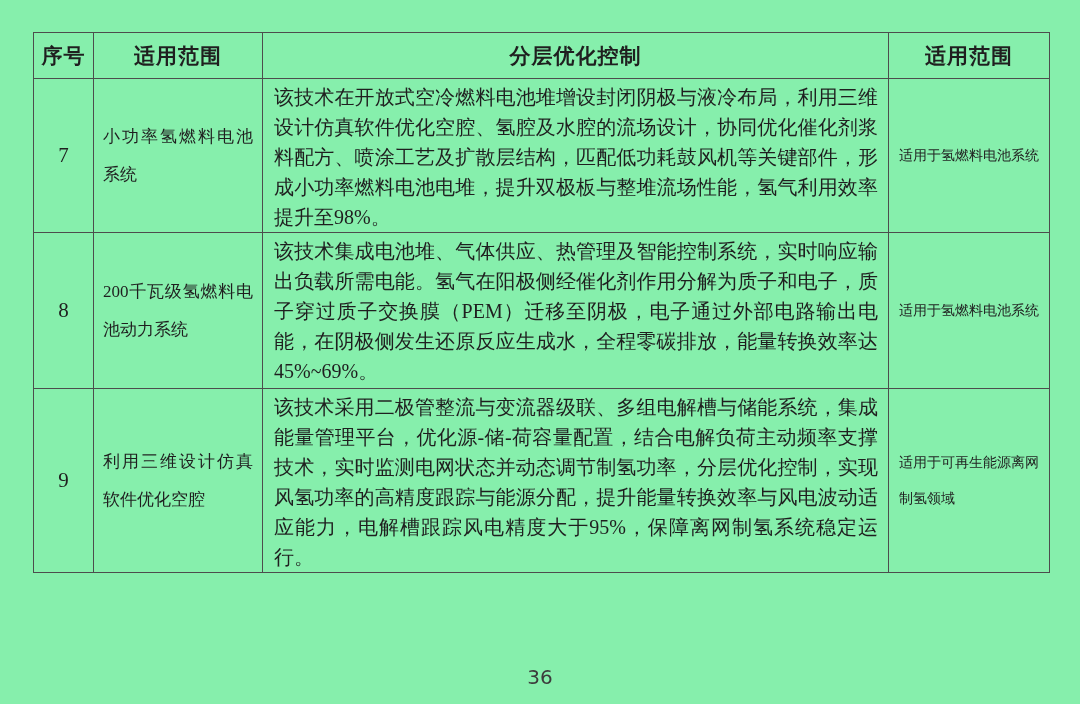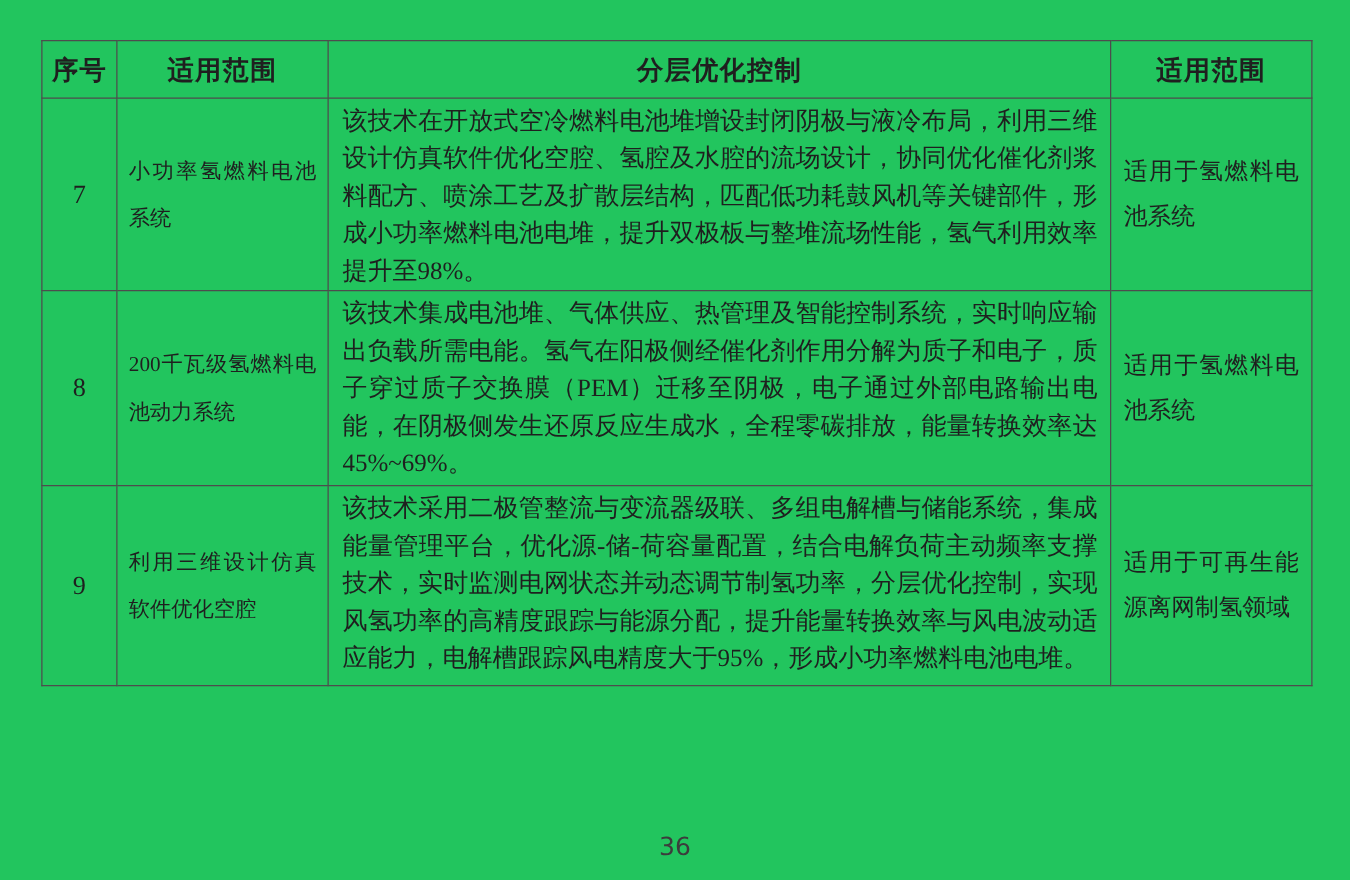--- a/index.html
+++ b/index.html
@@ -1,21 +1,21 @@
 <!DOCTYPE html>
 <html><head>
 <meta charset="utf-8">
 <style>
   * { margin: 0; padding: 0; box-sizing: border-box; }
   html, body { background: #ffffff; }
   .page {
     position: relative;
     width: 1080px;
     height: 704px;
-    background: #22c55e;
+    background: #86efac;
     font-family: "Liberation Serif", "DejaVu Serif", serif;
     color: #1f1f1f;
     overflow: hidden;
   }
   table.tech-table {
     position: absolute;
     left: 33px;
     top: 32px;
     width: 1016px;
     border-collapse: collapse;
@@ -50,21 +50,21 @@
   td.desc-cell {
     vertical-align: top;
     font-size: 20px;
     line-height: 30px;
     padding: 3px 10px 0 11px;
     text-align: justify;
     text-justify: inter-ideograph;
   }
   td.scope-cell {
     vertical-align: middle;
-    font-size: 19px;
+    font-size: 14px;
     line-height: 36px;
     padding: 0 10px;
     text-align: justify;
     text-justify: inter-ideograph;
   }
   tr.row-7 { height: 154px; }
   tr.row-8 { height: 156px; }
   tr.row-9 { height: 160px; }
   .page-number {
     position: absolute;
@@ -106,21 +106,21 @@
       </tr>
       <tr class="row-8">
         <td class="no-cell">8</td>
         <td class="name-cell">200千瓦级氢燃料电池动力系统</td>
         <td class="desc-cell">该技术集成电池堆、气体供应、热管理及智能控制系统，实时响应输出负载所需电能。氢气在阳极侧经催化剂作用分解为质子和电子，质子穿过质子交换膜（PEM）迁移至阴极，电子通过外部电路输出电能，在阴极侧发生还原反应生成水，全程零碳排放，能量转换效率达45%~69%。</td>
         <td class="scope-cell">适用于氢燃料电池系统</td>
       </tr>
       <tr class="row-9">
         <td class="no-cell">9</td>
         <td class="name-cell">利用三维设计仿真软件优化空腔</td>
-        <td class="desc-cell">该技术采用二极管整流与变流器级联、多组电解槽与储能系统，集成能量管理平台，优化源-储-荷容量配置，结合电解负荷主动频率支撑技术，实时监测电网状态并动态调节制氢功率，分层优化控制，实现风氢功率的高精度跟踪与能源分配，提升能量转换效率与风电波动适应能力，电解槽跟踪风电精度大于95%，形成小功率燃料电池电堆。</td>
+        <td class="desc-cell">该技术采用二极管整流与变流器级联、多组电解槽与储能系统，集成能量管理平台，优化源-储-荷容量配置，结合电解负荷主动频率支撑技术，实时监测电网状态并动态调节制氢功率，分层优化控制，实现风氢功率的高精度跟踪与能源分配，提升能量转换效率与风电波动适应能力，电解槽跟踪风电精度大于95%，保障离网制氢系统稳定运行。</td>
         <td class="scope-cell">适用于可再生能源离网制氢领域</td>
       </tr>
     </tbody>
   </table>
 
   <div class="page-number">36</div>
 
 </div>
 
 </body></html>

